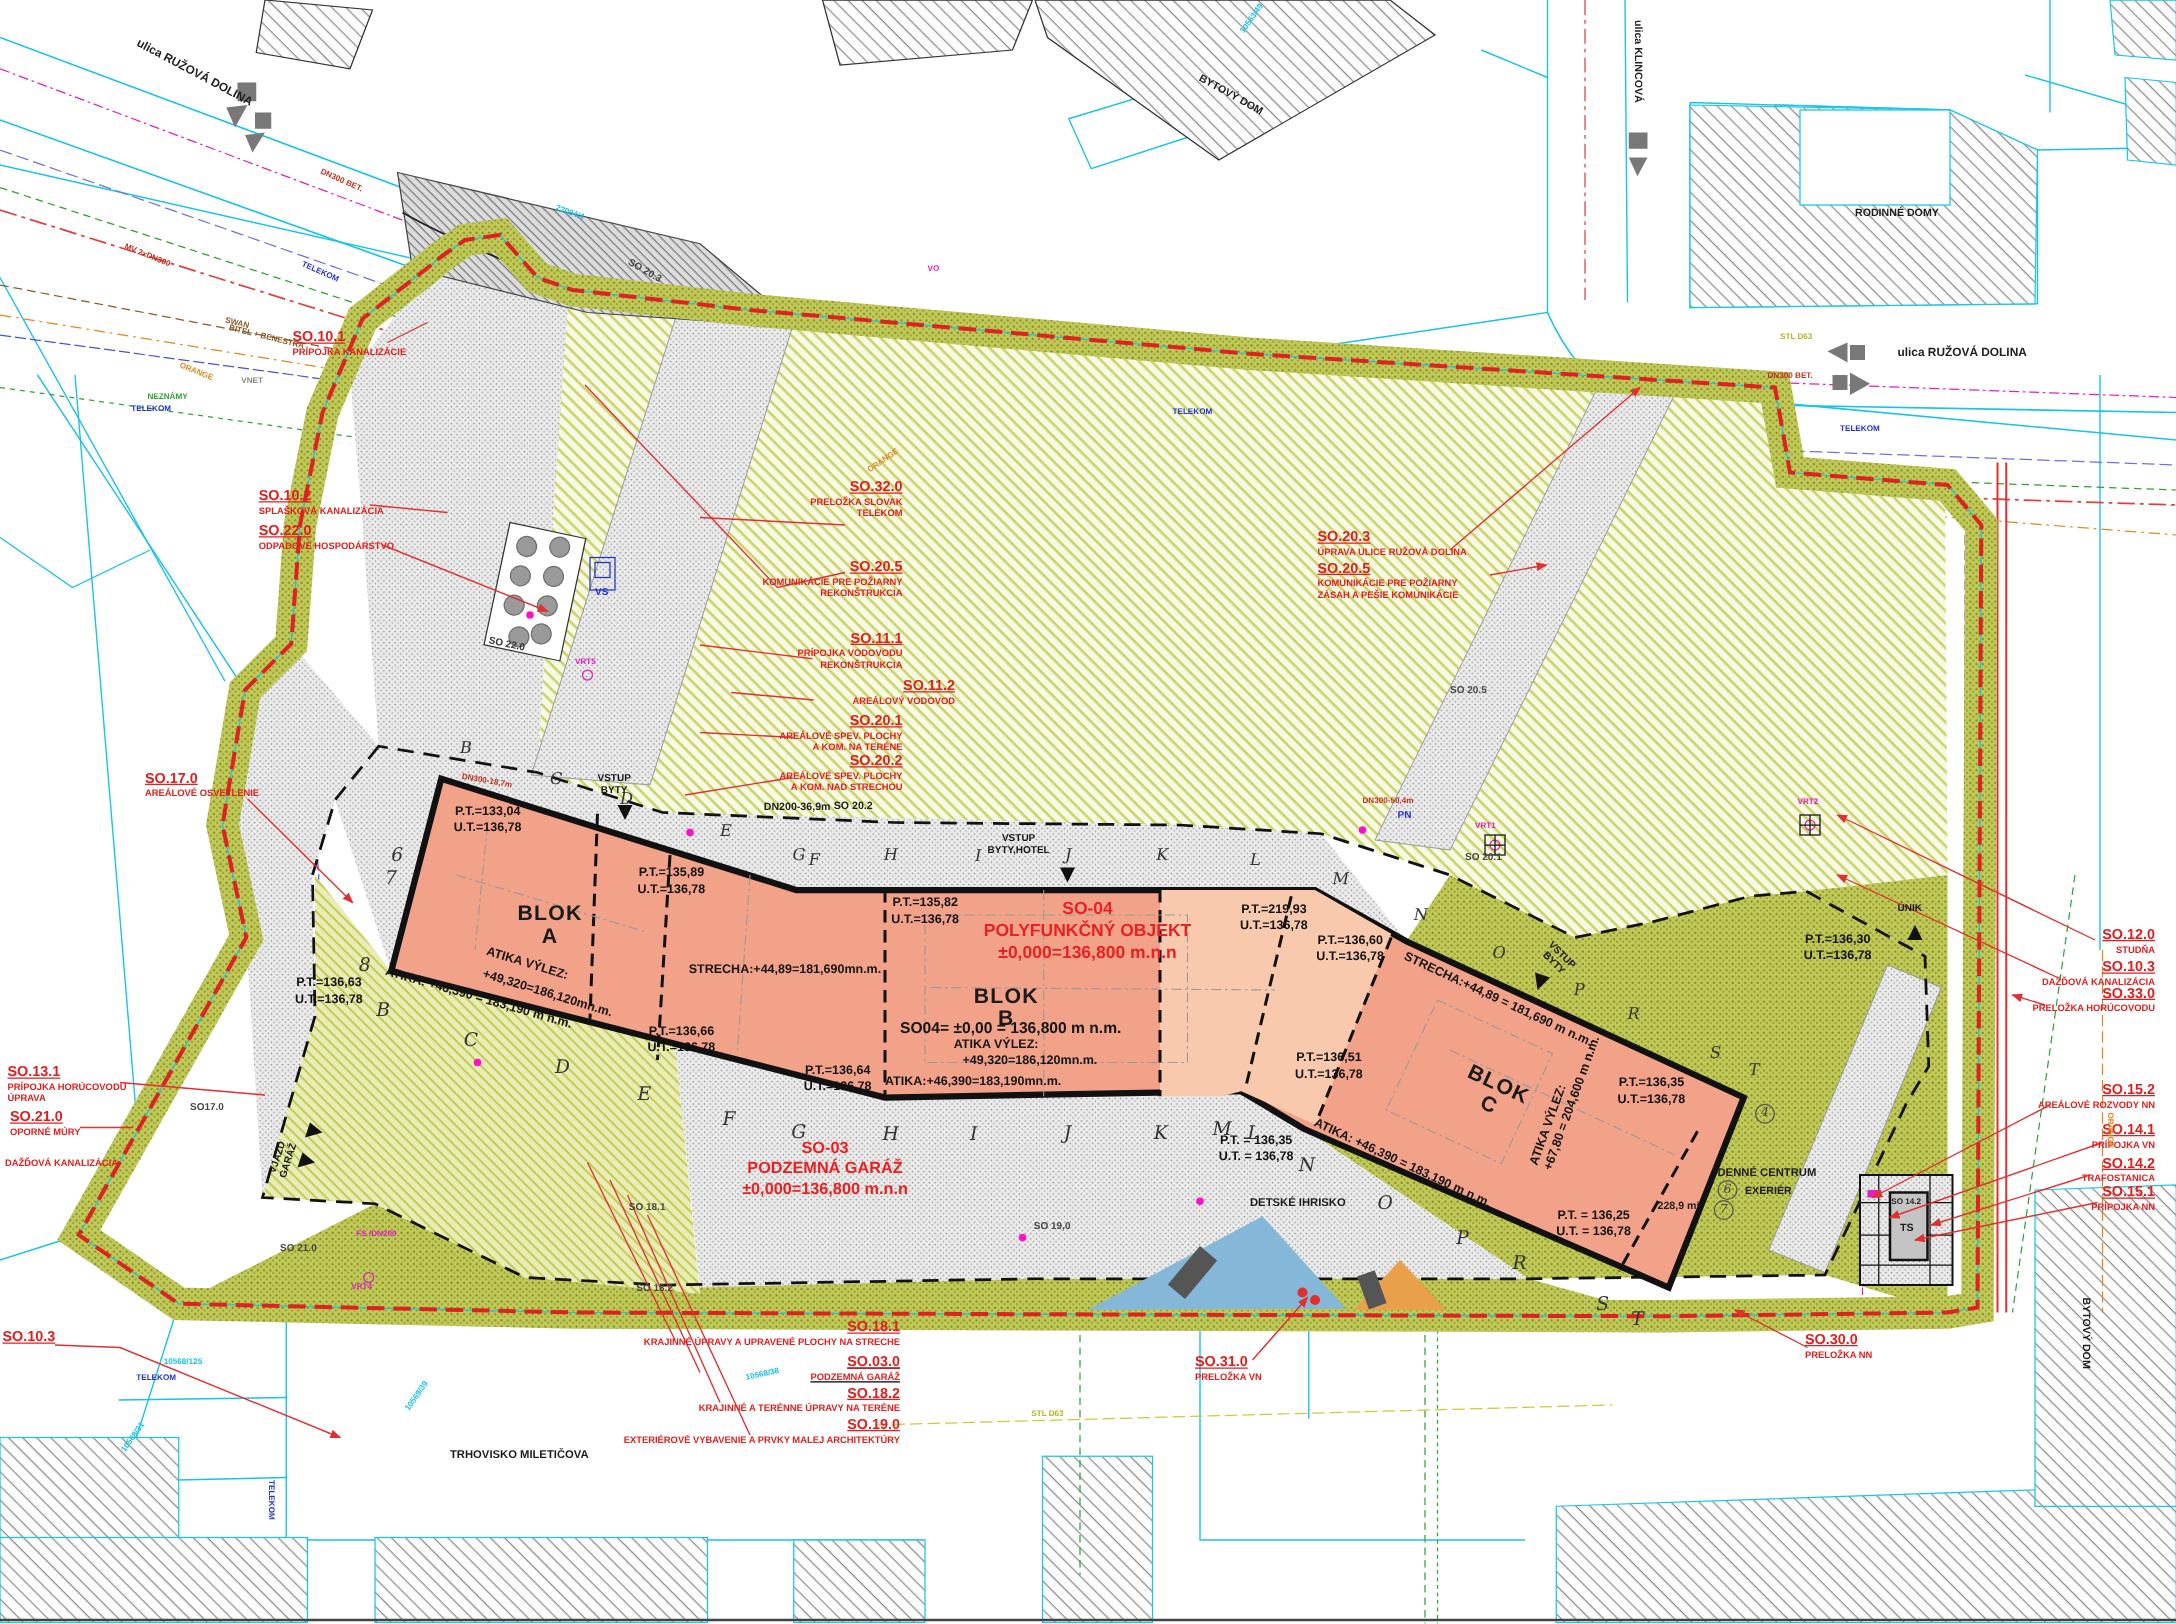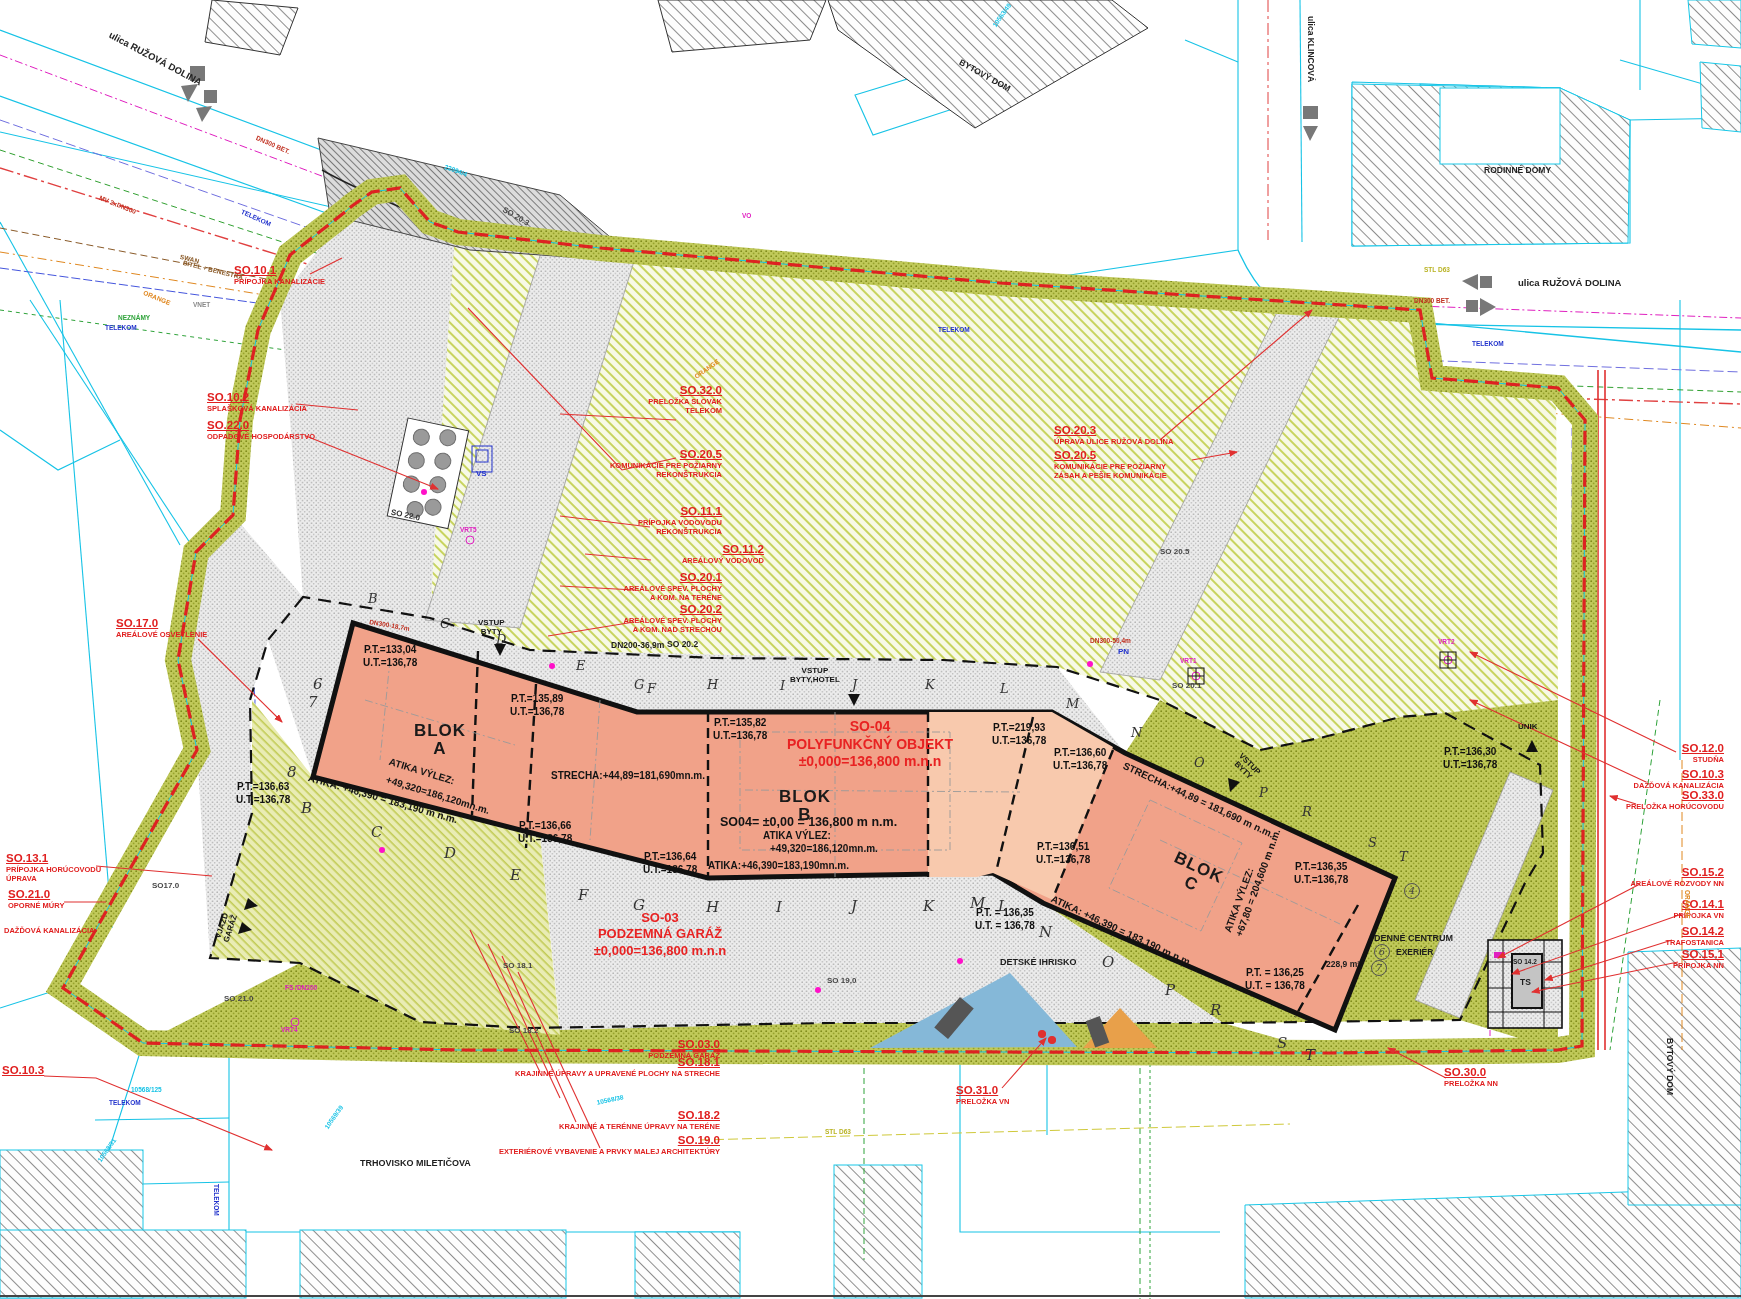--- a/index.html
+++ b/index.html
@@ -350,21 +350,21 @@
 <div class="lbl rt" style="right:17px;top:768px;"><div class="co-t">SO.10.3</div><div class="co-d">DAŽĎOVÁ KANALIZÁCIA</div></div>
 <div class="lbl rt" style="right:17px;top:789px;"><div class="co-t">SO.33.0</div><div class="co-d">PRELOŽKA HORÚCOVODU</div></div>
 <div class="lbl rt" style="right:17px;top:866px;"><div class="co-t">SO.15.2</div><div class="co-d">AREÁLOVÉ ROZVODY NN</div></div>
 <div class="lbl rt" style="right:17px;top:898px;"><div class="co-t">SO.14.1</div><div class="co-d">PRÍPOJKA VN</div></div>
 <div class="lbl rt" style="right:17px;top:925px;"><div class="co-t">SO.14.2</div><div class="co-d">TRAFOSTANICA</div></div>
 <div class="lbl rt" style="right:17px;top:948px;"><div class="co-t">SO.15.1</div><div class="co-d">PRÍPOJKA NN</div></div>
 <div class="lbl" style="left:1444px;top:1066px;"><div class="co-t">SO.30.0</div><div class="co-d">PRELOŽKA NN</div></div>
 <div class="lbl" style="left:956px;top:1084px;"><div class="co-t">SO.31.0</div><div class="co-d">PRELOŽKA VN</div></div>
 
 <div class="lbl rt" style="right:1021px;top:1056px;"><div class="co-t">SO.18.1</div><div class="co-d">KRAJINNÉ ÚPRAVY A UPRAVENÉ PLOCHY NA STRECHE</div></div>
-<div class="lbl rt" style="right:1021px;top:1038px;"><div class="co-t">SO.03.0</div><div class="co-d">PODZEMNÁ GARÁŽ</div></div>
+<div class="lbl rt" style="right:1021px;top:1084px;text-decoration:underline;"><div class="co-t">SO.03.0</div><div class="co-d">PODZEMNÁ GARÁŽ</div></div>
 <div class="lbl rt" style="right:1021px;top:1109px;"><div class="co-t">SO.18.2</div><div class="co-d">KRAJINNÉ A TERÉNNE ÚPRAVY NA TERÉNE</div></div>
 <div class="lbl rt" style="right:1021px;top:1134px;"><div class="co-t">SO.19.0</div><div class="co-d">EXTERIÉROVÉ VYBAVENIE A PRVKY MALEJ ARCHITEKTÚRY</div></div>
 
 <div class="lbl blokt" style="left:410px;top:722px;width:60px;">BLOK
 A</div>
 <div class="lbl blokt" style="left:745px;top:788px;width:120px;">BLOK
 B</div>
 <div class="lbl blokt" style="left:1160px;top:858px;width:70px;transform:rotate(25deg);">BLOK
 C</div>
 <div class="lbl redc" style="left:755px;top:718px;width:230px;">SO-04

